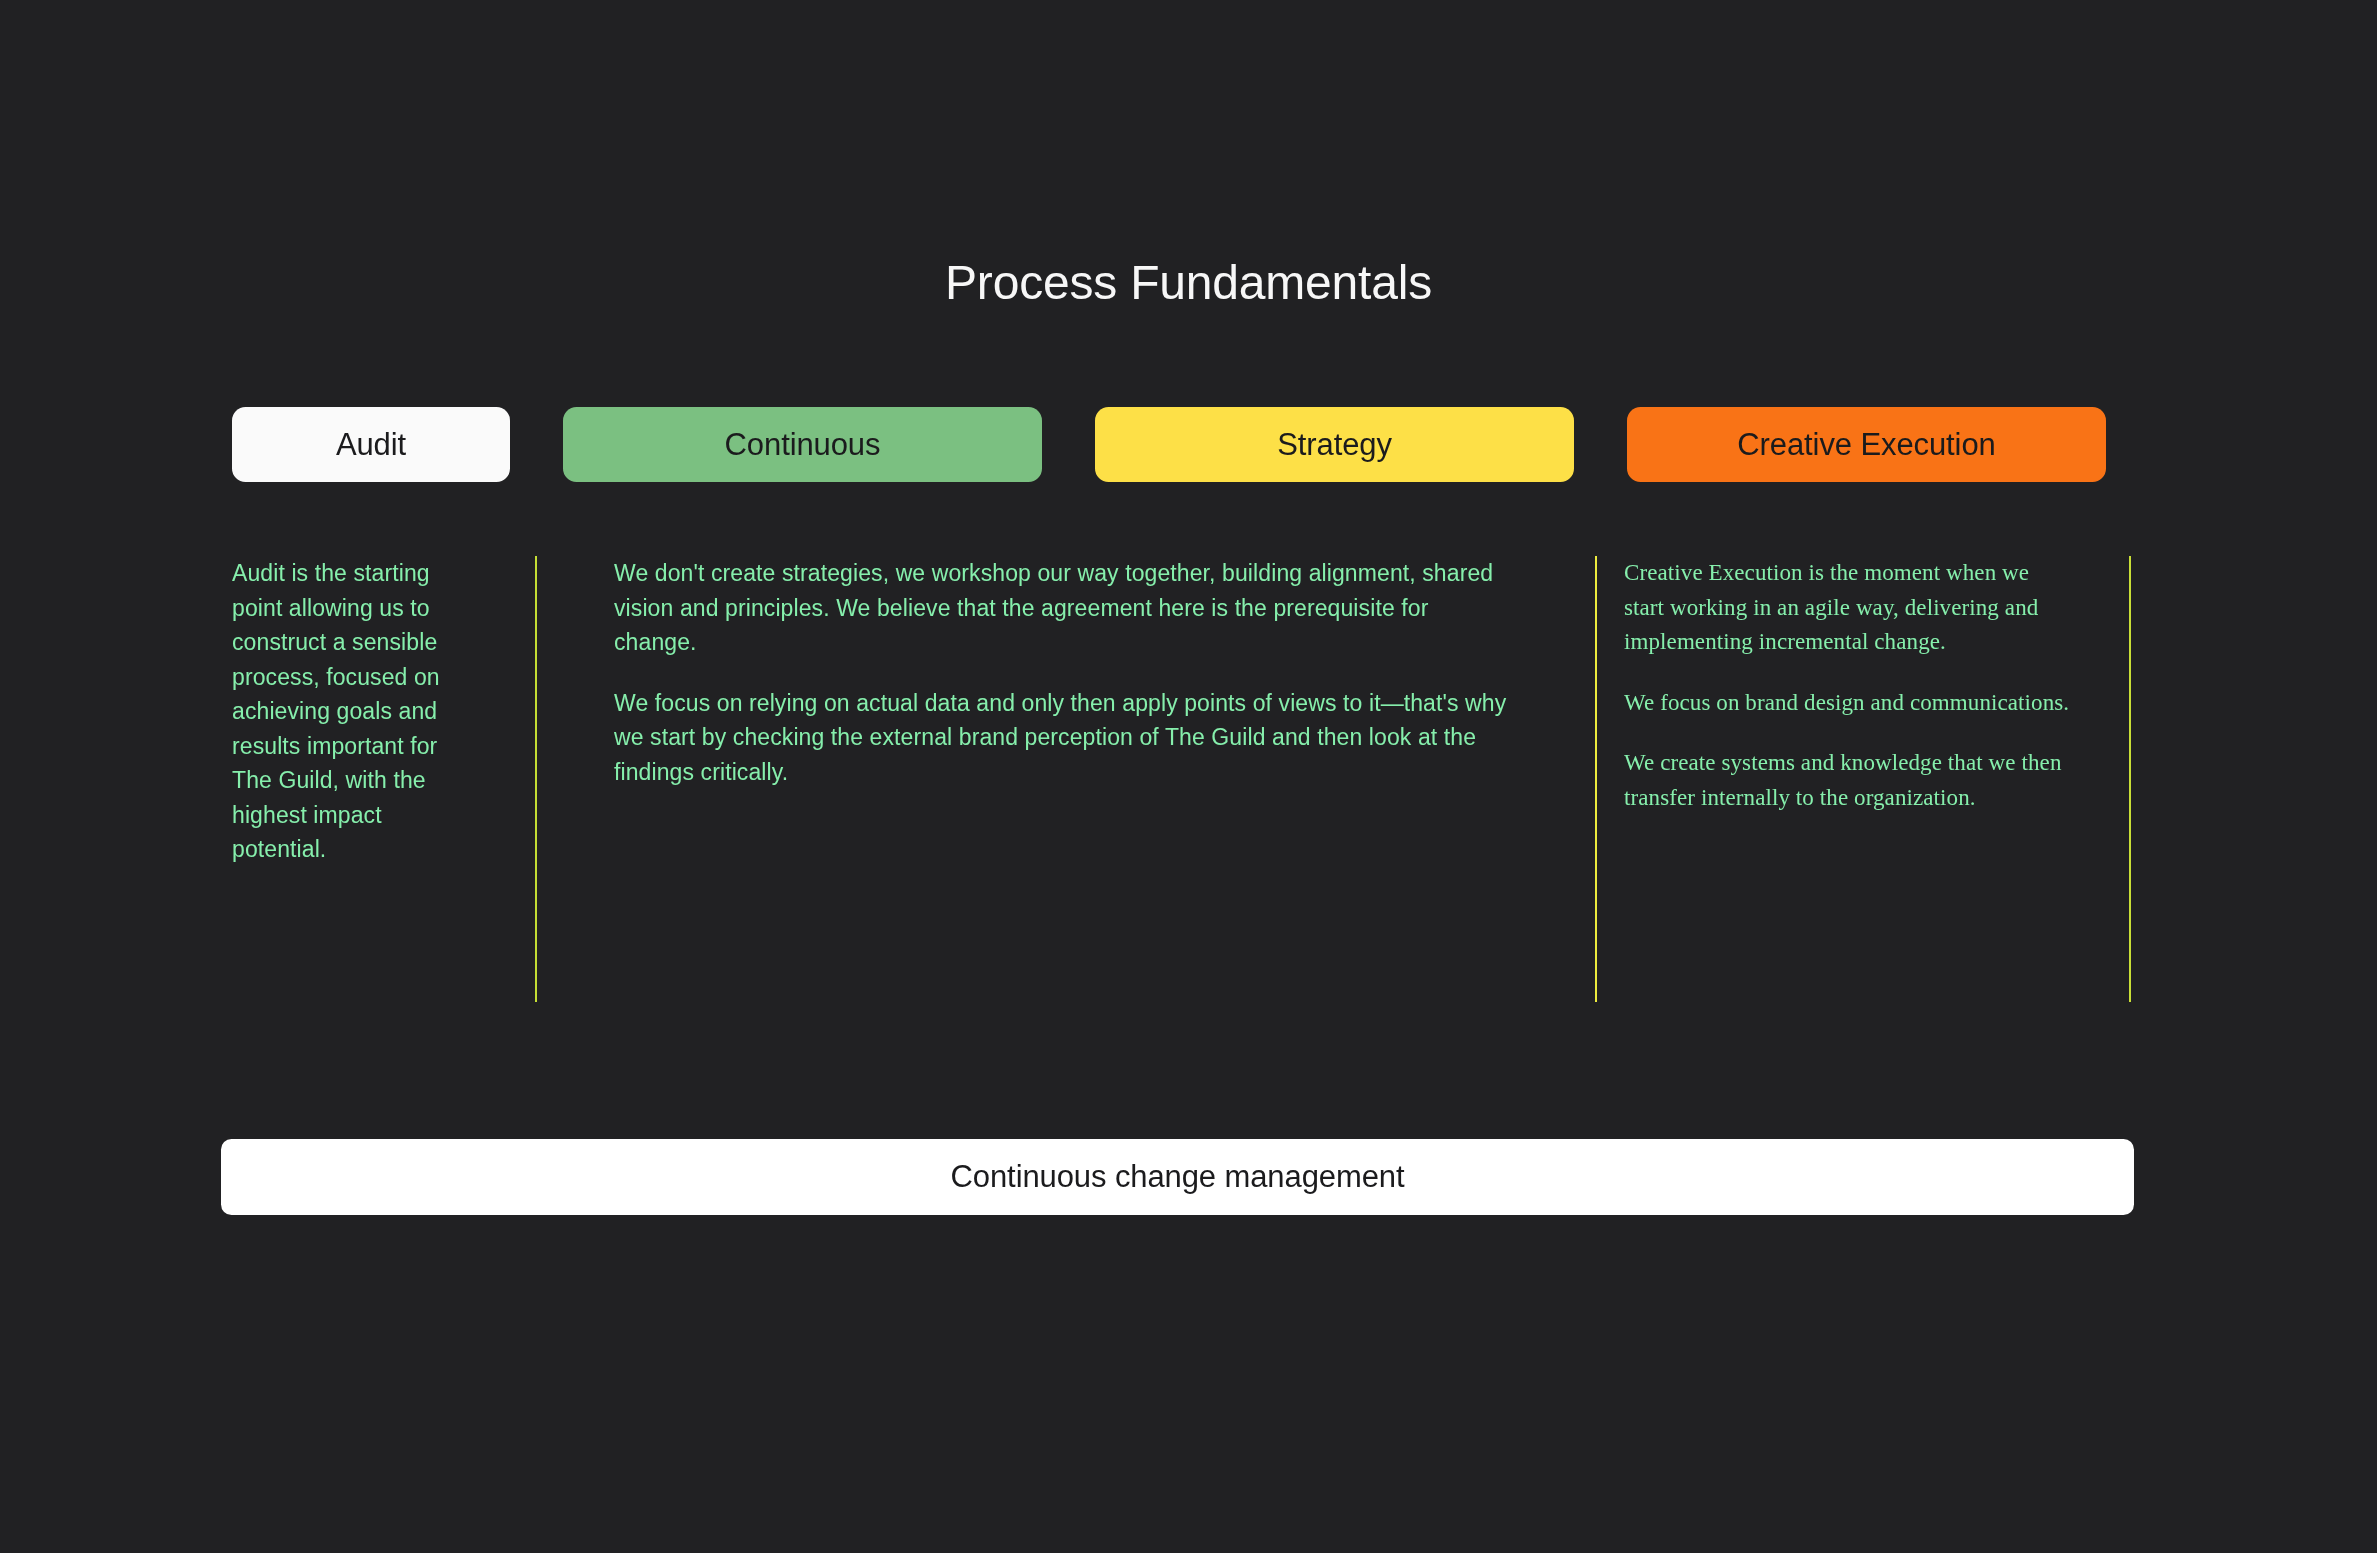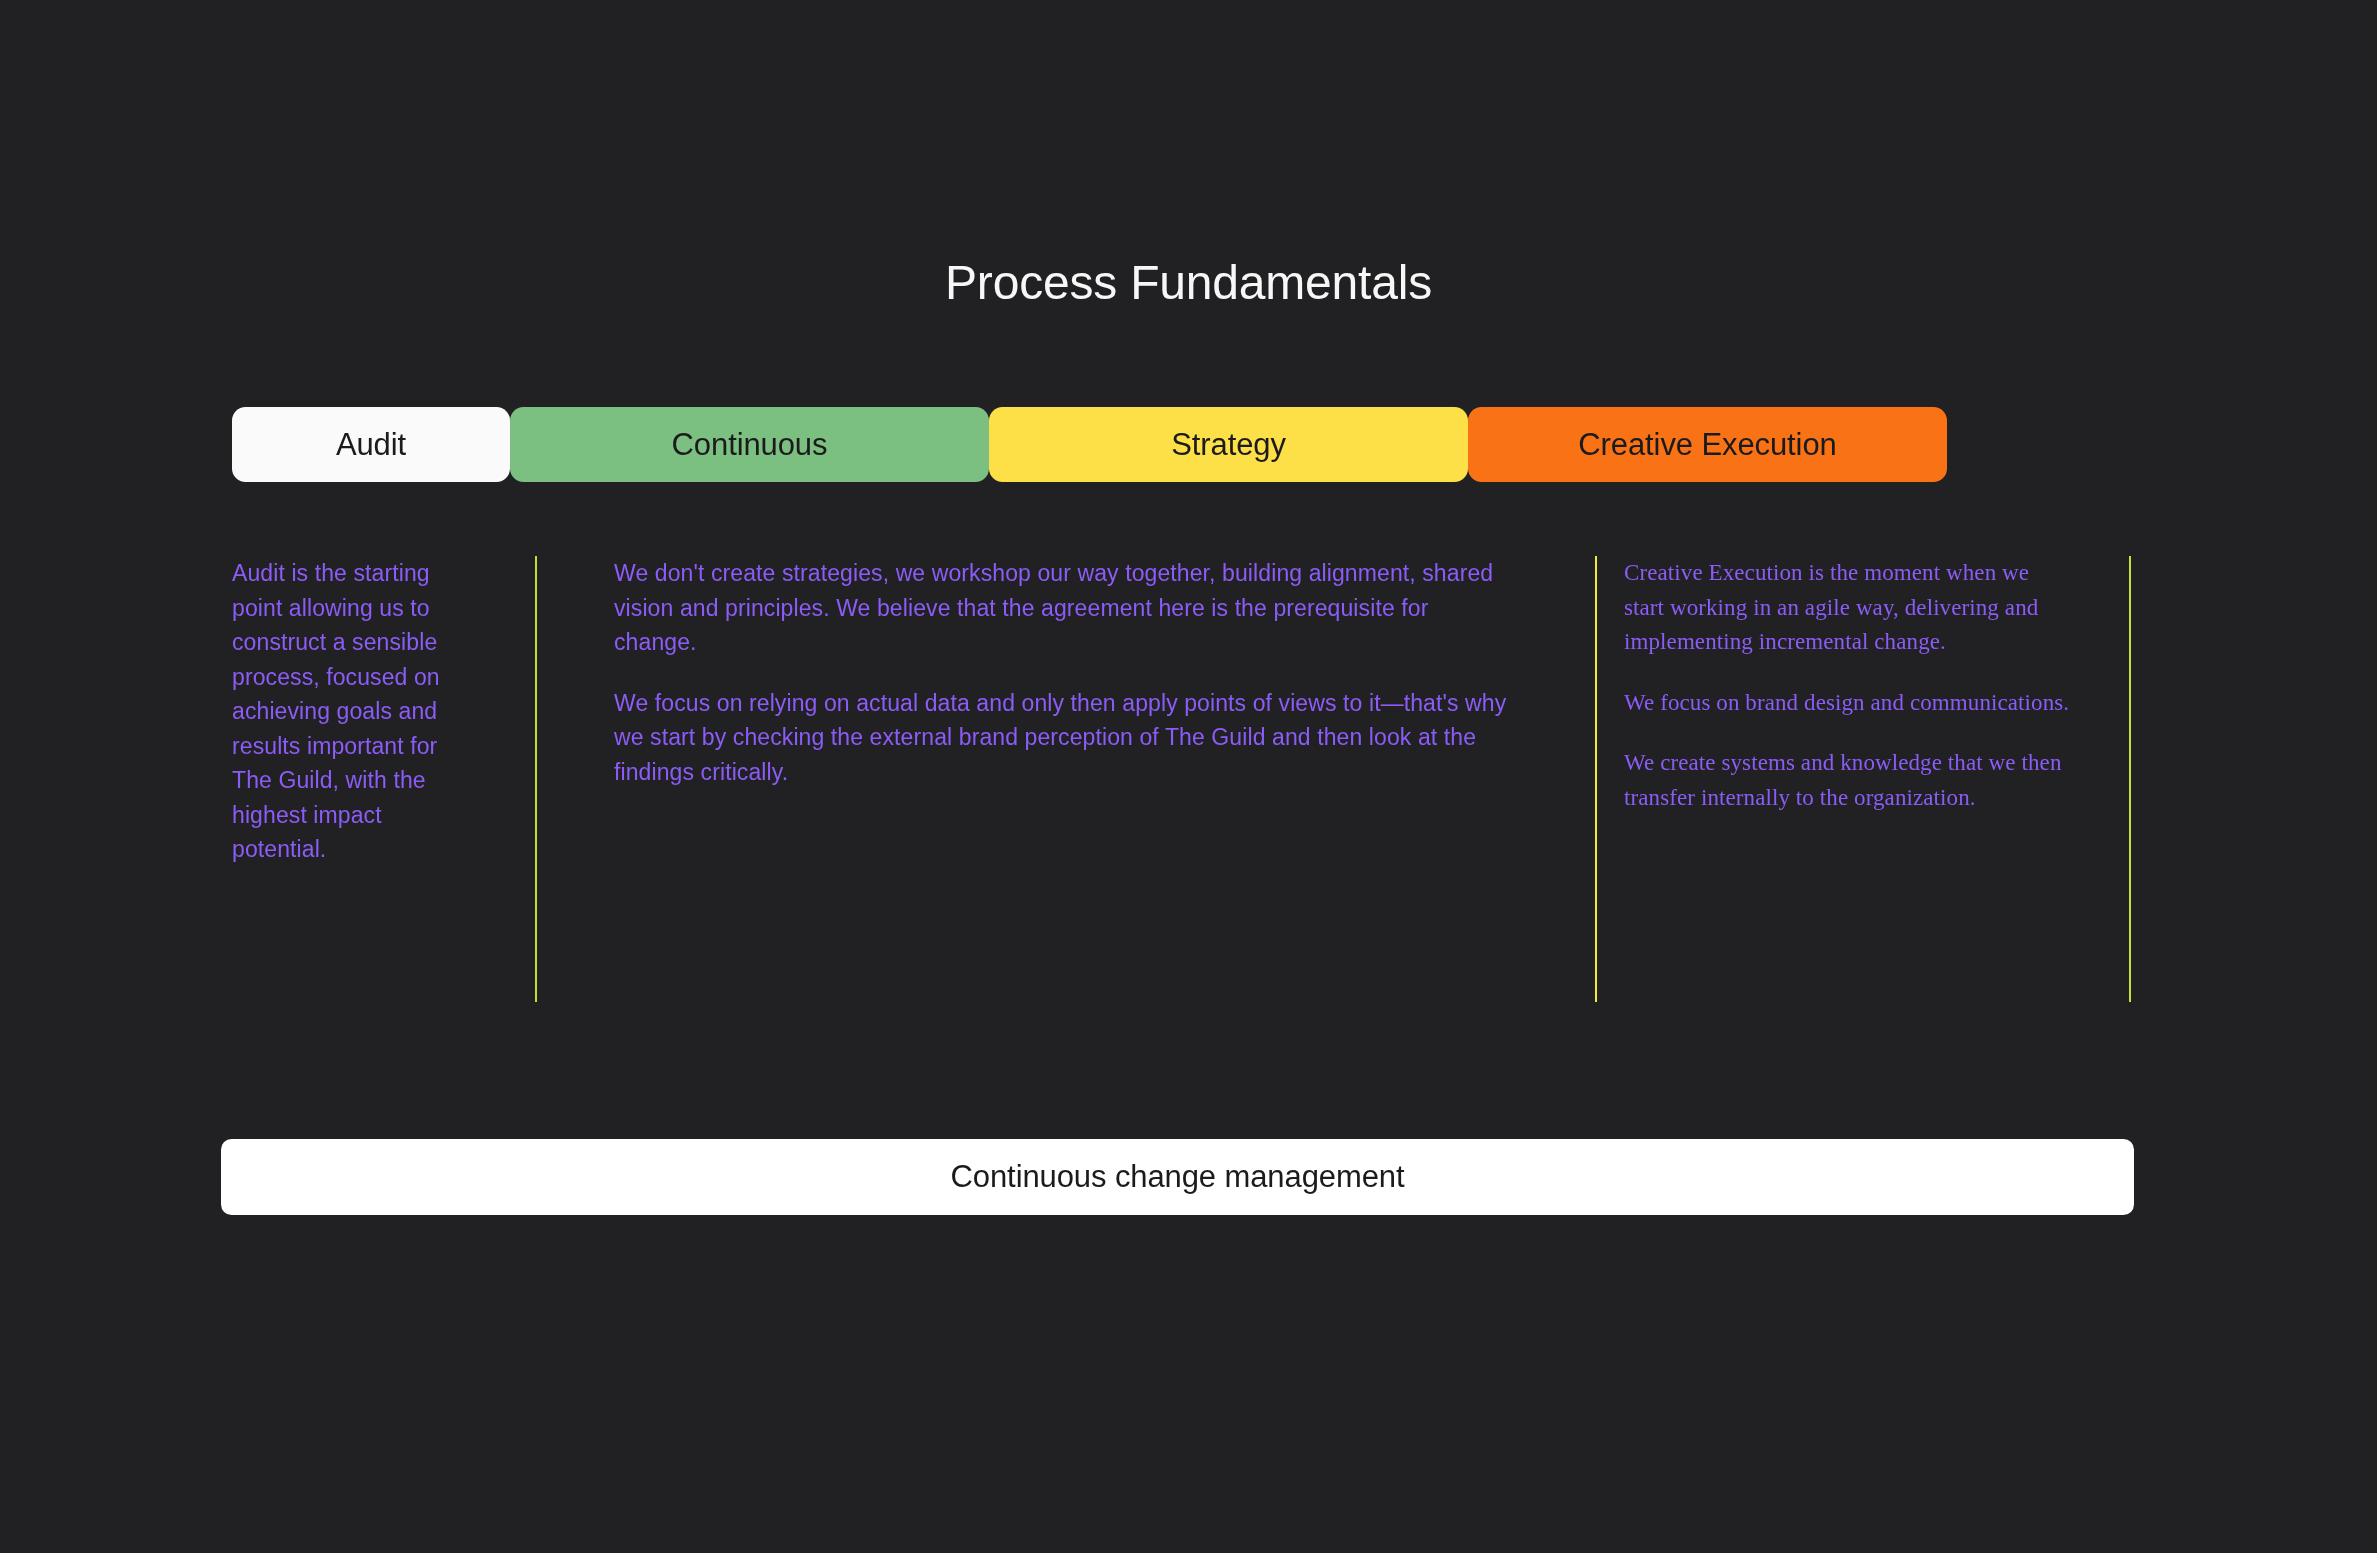--- a/index.html
+++ b/index.html
@@ -35,20 +35,21 @@
   }
 
   
   .pills {
     position: absolute;
     left: 232px;
     top: 407px;
     width: 1913px;
     height: 75px;
     display: flex;
+    gap: 53px;
   }
   .pill {
     height: 75px;
     border-radius: 13.5px;
     display: flex;
     align-items: center;
     justify-content: center;
     font-size: 31px;
     font-weight: 400;
     color: #1B1B1D;
@@ -68,21 +69,21 @@
     top: 556px;
     width: 1913px;
     height: 449px;
   }
 
   .col {
     position: absolute;
     top: 0;
   }
   .col p {
-    color: #8b5cf6;
+    color: #86efac;
     font-size: 23px;
     line-height: 1.50;
     letter-spacing: 0.1px;
     font-weight: 400;
   }
   .col p + p { margin-top: 26px; }
 
   .col-audit    { left: 0px;    width: 247px; }
   .col-diag     { left: 382px;  width: 899px; }
   .col-creative { left: 1392px; width: 449px; font-family: Liberation Serif, serif; }

